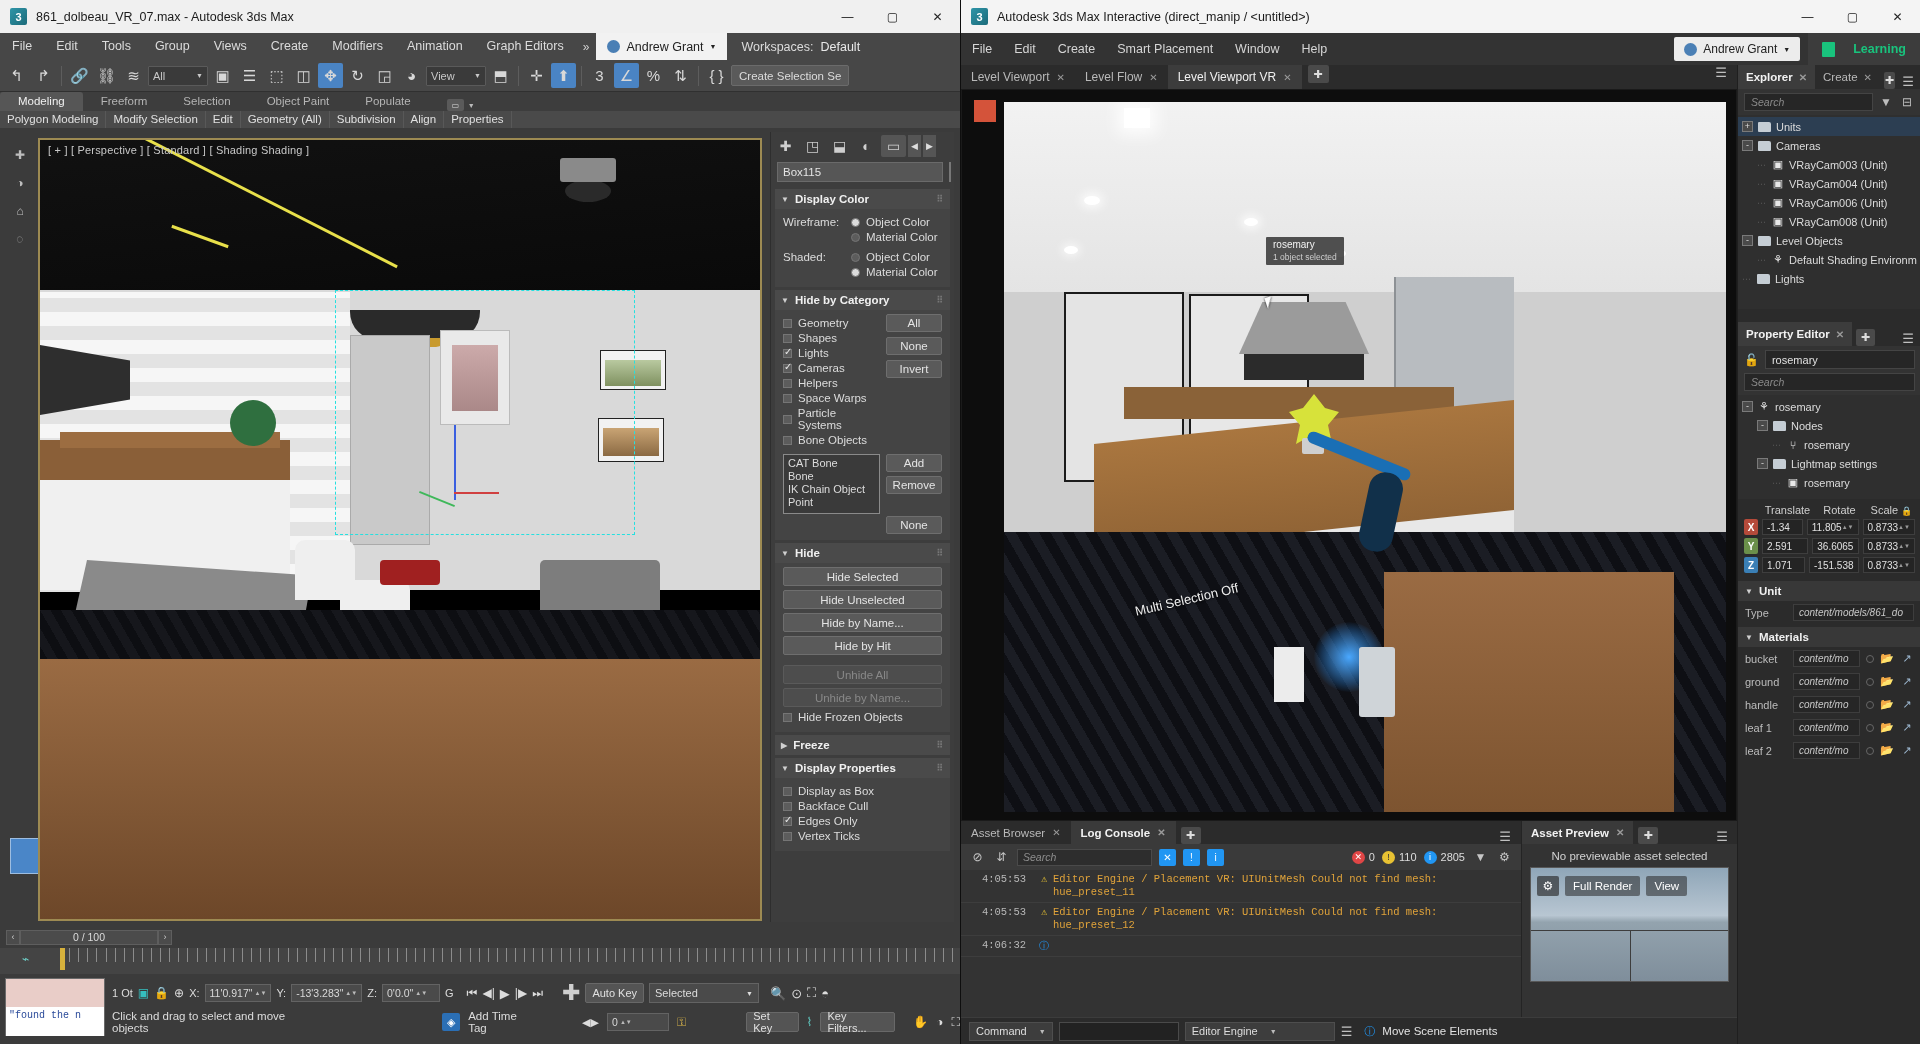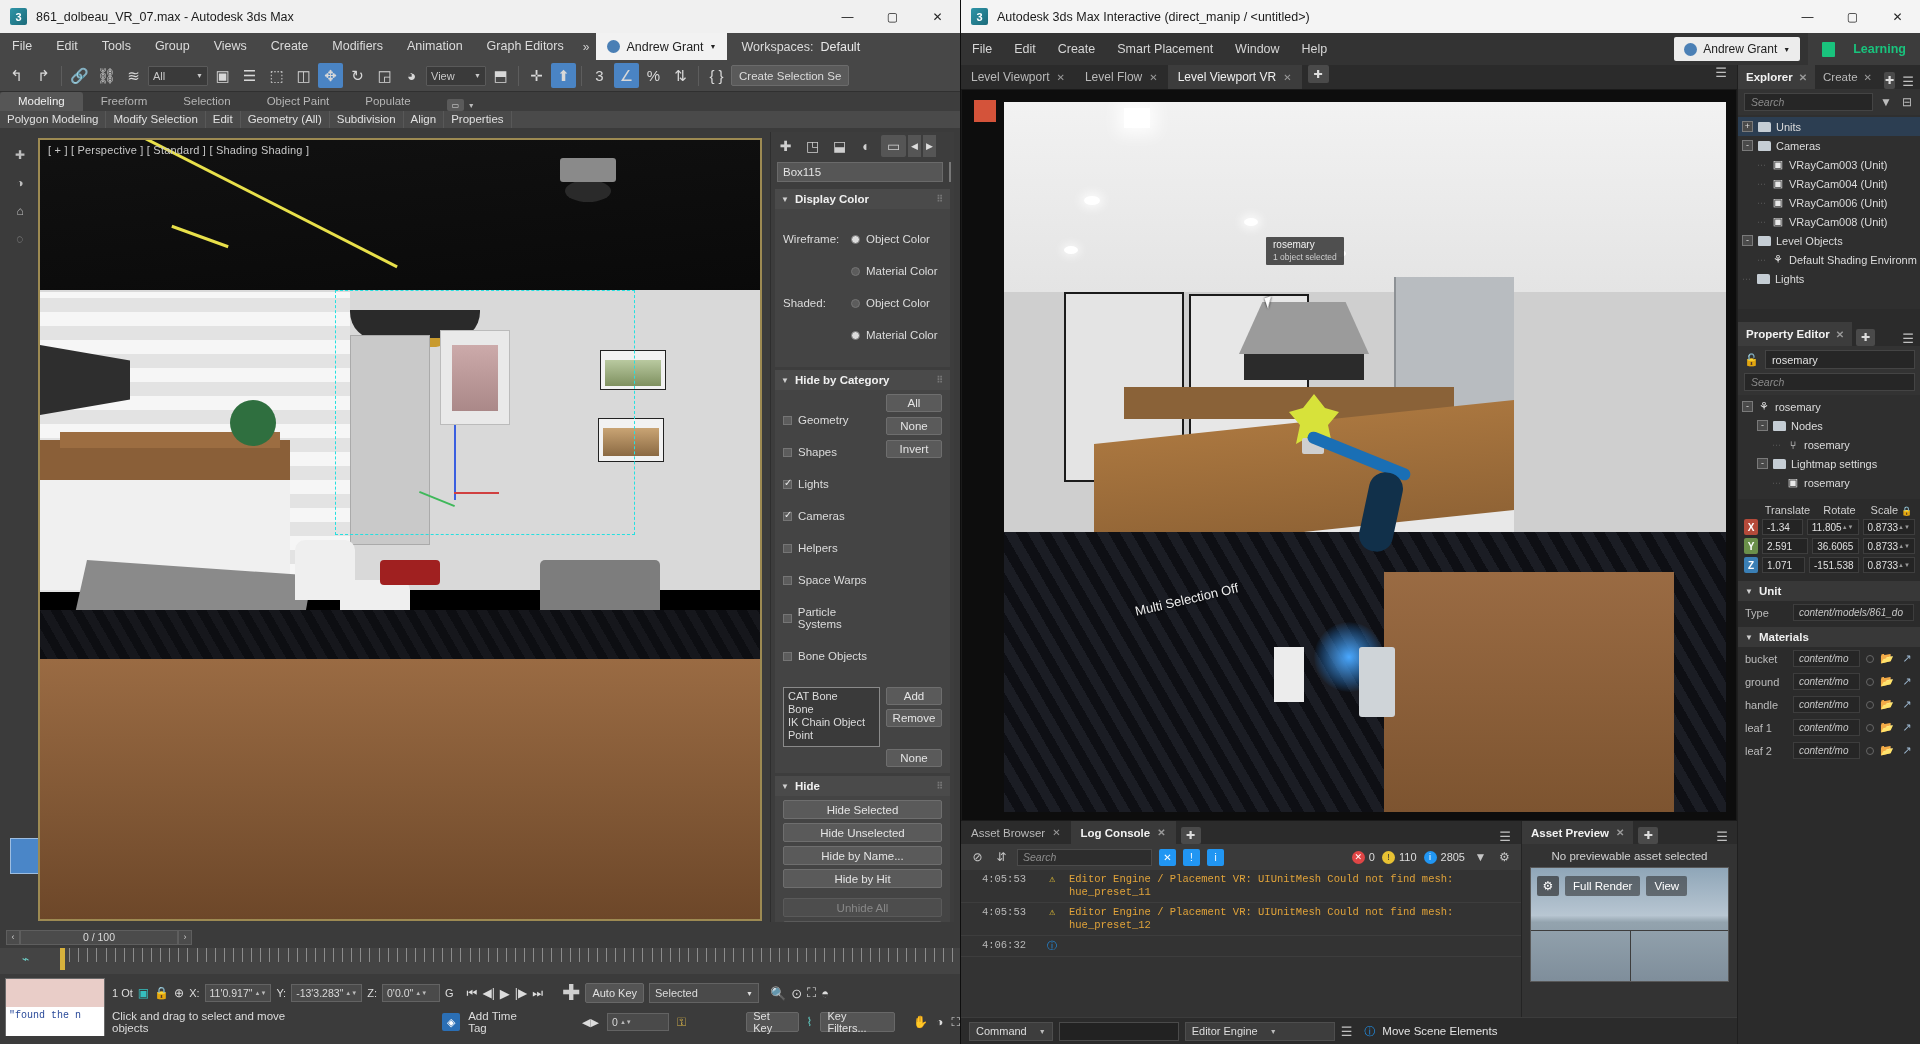--- a/index.html
+++ b/index.html
@@ -77,21 +77,21 @@
   .cmd-tabrow .ct.on { background:#555; border-radius:2px;}
   .cmd-tabrow .arr { width:13px;height:22px;background:#555;display:flex;align-items:center;justify-content:center;color:#ddd;font-size:9px;}
   .namerow { display:flex; align-items:center; padding:4px 6px; gap:6px;}
   .namerow input { flex:1; height:20px; background:#565656; border:1px solid #6a6a6a; color:#e4e4e4; font-size:11.5px; padding:0 5px;}
   .swatch { width:22px;height:20px;background:#e3e49a;border:1px solid #787878;}
   .roll { margin:3px 4px 0 4px; background:#4a4a4a; }
   .roll-h { height:20px; display:flex; align-items:center; gap:6px; padding:0 6px; font-size:11.5px; color:#f0f0f0; font-weight:bold;}
   .roll-h .tri { font-size:8px; color:#cfcfcf;}
   .roll-h .grip { margin-left:auto; color:#777; font-size:9px; letter-spacing:1px;}
   .roll-b { padding:4px 8px 6px 8px; font-size:11.5px; color:#dcdcdc; background:#444;}
-  .rowline { display:flex; align-items:center; margin:20px 0; gap:6px;}
+  .rowline { display:flex; align-items:center; margin:3px 0; gap:6px;}
   .lbl { color:#dcdcdc; font-size:11.5px;}
   .radio { width:9px;height:9px;border-radius:50%;background:#5c5c5c;border:1px solid #757575;}
   .radio.on { background:#dcdcdc; }
   .chk { width:9px;height:9px;background:#5c5c5c;border:1px solid #757575;display:inline-block;position:relative;}
   .chk.on:after { content:"✓"; position:absolute; left:0px; top:-4px; font-size:10px; color:#e8e8e8;}
   .pbtn { background:#5a5a5a; border:1px solid #6e6e6e; color:#e4e4e4; font-size:11.5px; height:18px;
      display:flex;align-items:center;justify-content:center; border-radius:2px;}
   .pbtn.wide { width:100%; height:19px; margin-bottom:4px;}
   .pbtn.dis { color:#888; background:#4d4d4d; border-color:#5a5a5a;}
   .catlist { display:flex; gap:6px; }
@@ -99,21 +99,21 @@
   .catlist .cr { width:56px; display:flex; flex-direction:column; gap:5px;}
   .listbox { border:1px solid #8a8a8a; background:#3a3a3a; height:60px; padding:2px 4px; font-size:11px; color:#dcdcdc; line-height:13px;}
   .lb-wrap { display:flex; gap:6px; margin-top:5px;}
   .lb-right { width:56px; display:flex; flex-direction:column; gap:4px;}
 
   
   .trackbar { position:absolute; left:0; top:926px; width:960px; height:22px; background:#3b3b3b;
       display:flex; align-items:center; padding-left:6px; gap:0;}
   .tb-arrow { width:14px;height:15px;background:#4b4b4b;border:1px solid #5e5e5e;color:#ccc;font-size:9px;
       display:flex;align-items:center;justify-content:center;}
-  .tb-frame { width:158px;height:15px;background:#4b4b4b;border:1px solid #5e5e5e;color:#dcdcdc;font-size:10.5px;
+  .tb-frame { width:138px;height:15px;background:#4b4b4b;border:1px solid #5e5e5e;color:#dcdcdc;font-size:10.5px;
       display:flex;align-items:center;justify-content:center;}
   .ruler { position:absolute; left:0; top:948px; width:960px; height:26px; background:#444; overflow:hidden;}
   .ruler .ticks { position:absolute; left:60px; top:0; right:6px; height:14px;
      background:repeating-linear-gradient(90deg,#8c8c8c 0 1px,transparent 1px 9.1px); }
   .ruler .nums { position:absolute; left:60px; top:12px; right:6px; height:14px; }
   .ruler .nums span { position:absolute; font-size:9.5px; color:#cfcfcf; transform:translateX(-50%);}
   .ruler .curframe { position:absolute; left:60px; top:0; width:5px; height:22px; background:#d6b13c;}
   .ruler .keyico { position:absolute; left:22px; top:4px; color:#6fd0c8; font-size:12px;}
   .statusbar { position:absolute; left:0; top:974px; width:960px; height:70px; background:#3b3b3b; }
   .sb-log { position:absolute; left:5px; top:4px; width:100px; height:58px; background:#4a4a4a; border:1px solid #6a6a6a;}
@@ -179,21 +179,21 @@
   .log-toolbar .ic { width:17px;height:17px;display:flex;align-items:center;justify-content:center;color:#c6c6c6;font-size:12px;}
   .log-search { width:135px; height:17px; background:#2d2d2d; border:1px solid #4a4a4a; color:#8e8e8e;
      font-size:10.5px; display:flex; align-items:center; padding:0 5px; font-style:italic;}
   .sev { width:17px;height:17px;border-radius:2px;display:flex;align-items:center;justify-content:center;
      font-size:10px;color:#fff;}
   .sev.err{background:#2196f3;} .sev.warn{background:#2196f3;} .sev.info{background:#2196f3;}
   .cnt { display:flex; align-items:center; gap:4px; font-size:11px; color:#ddd;}
   .dot { width:13px;height:13px;border-radius:50%;display:flex;align-items:center;justify-content:center;font-size:9px;color:#fff;}
   .dot.r{background:#e04646;} .dot.y{background:#e8c233;color:#333;} .dot.b{background:#2196f3;}
   .log-rows { flex:1; overflow:hidden; font-family:"Liberation Mono", monospace; font-size:10.5px;}
-  .log-row { display:flex; border-bottom:1px solid #3d3d3d; padding:3px 0;gap:8px;}
+  .log-row { display:flex; border-bottom:1px solid #3d3d3d; padding:3px 0;}
   .log-row .time { width:74px; text-align:right; padding-right:9px; color:#b8b8b8; flex:none;}
   .log-row .ico { width:18px; text-align:center; flex:none; font-size:10px;}
   .log-row .msg { padding-right:8px; line-height:13px;}
   .log-row.warn .msg { color:#e0a33a;}
   .log-row.info .msg { color:#d8d8d8;}
 
   .preview-panel { flex:1; display:flex; flex-direction:column; background:#333; border-left:1px solid #242424;}
   .pv-tabs { height:23px; background:#2b2b2b; display:flex; align-items:flex-end; font-size:11.5px; color:#b9b9b9;}
   .pv-tabs .tab { height:23px; display:flex; align-items:center; gap:7px; padding:0 9px; background:#3a3a3a; color:#f2f2f2; font-weight:bold;}
   .pv-tabs .plus { width:20px;height:17px;background:#4a4a4a;border-radius:2px;color:#ddd;font-size:11px;
@@ -554,20 +554,38 @@
           <span>Freeze</span>
           <span class="grip">⠿</span>
         </div>
       </div>
 
       <div class="roll">
         <div class="roll-h">
           <span class="tri">▼</span>
           <span>Display Properties</span>
           <span class="grip">⠿</span>
+        </div>
+        <div class="roll-b">
+          <div class="rowline">
+              <span class="chk"></span>
+              <span class="lbl">Display as Box</span>
+            </div>
+          <div class="rowline">
+              <span class="chk"></span>
+              <span class="lbl">Backface Cull</span>
+            </div>
+          <div class="rowline">
+              <span class="chk on"></span>
+              <span class="lbl">Edges Only</span>
+            </div>
+          <div class="rowline">
+              <span class="chk"></span>
+              <span class="lbl">Vertex Ticks</span>
+            </div>
         </div>
       </div>
     </div>
 
     <div class="trackbar">
       <div class="tb-arrow">‹</div>
       <div class="tb-frame">0 / 100</div>
       <div class="tb-arrow">›</div>
     </div>
     <div class="ruler">

